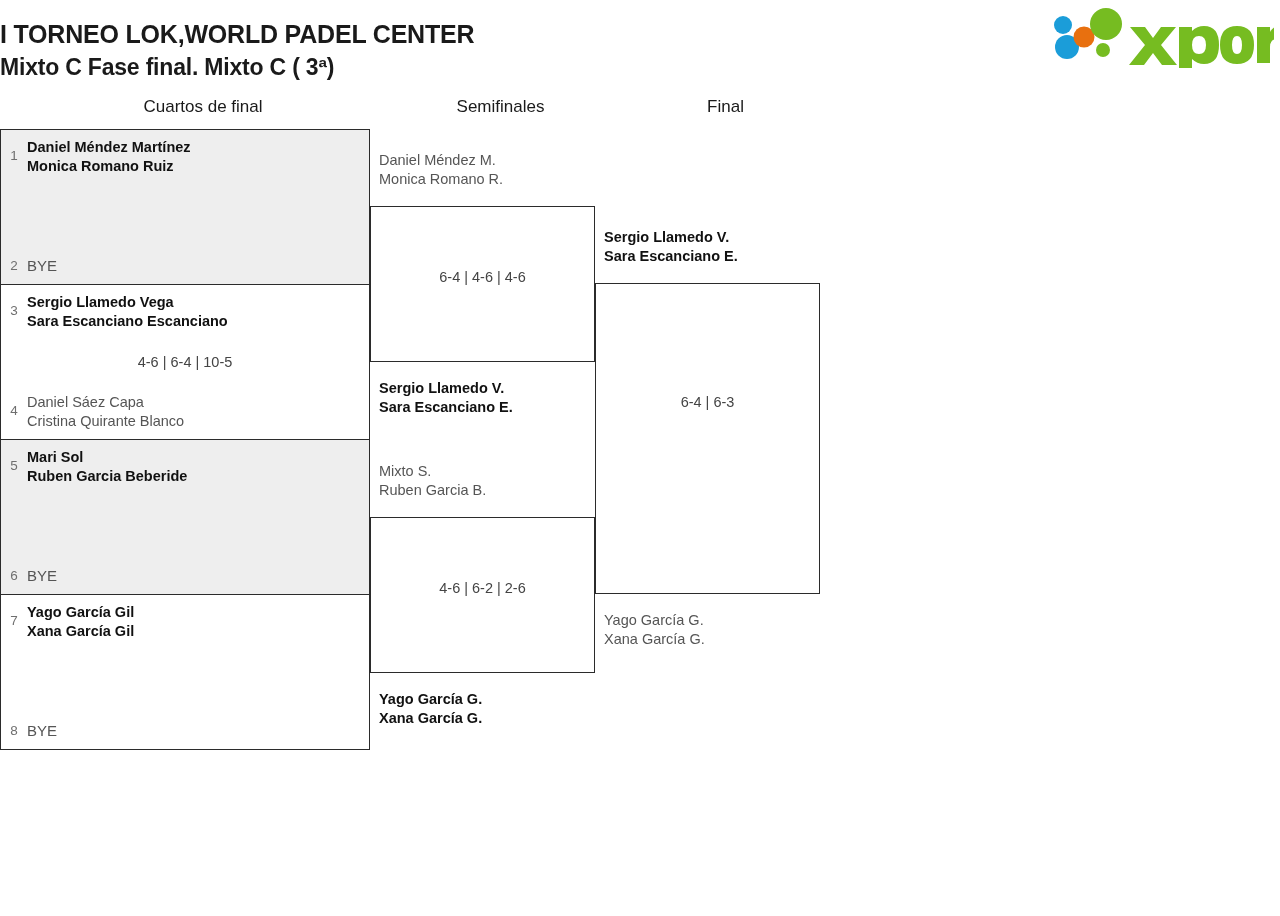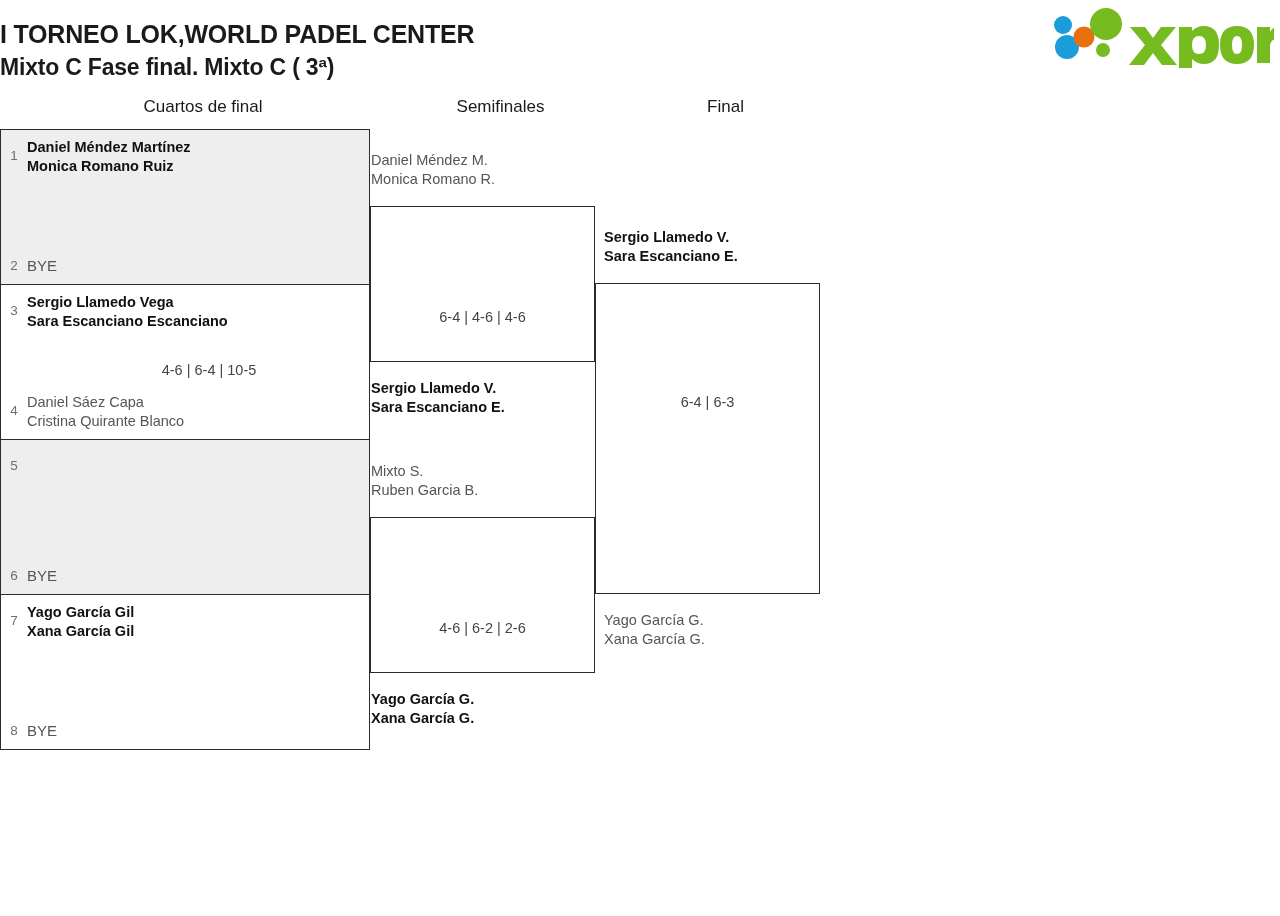--- a/index.html
+++ b/index.html
@@ -68,22 +68,22 @@
 
   .score {
     position: absolute; left: 0; width: 100%;
     text-align: center; font-size: 14.5px; color: #444444;
   }
 
   
   .r2 { left: 370px; width: 225px; height: 156px; }
   .r2 .team.top    { top: -56px; }
   .r2 .team.bottom { bottom: -55px; }
-  .r2 .team { }
-  .r2 .score { top: 62px; margin-top: 40px; }
+  .r2 .team { padding-left: 8px; }
+  .r2 .score { top: 62px; }
 
   
   .r3 { left: 595px; width: 225px; height: 311px; }
   .r3 .team.top    { top: -56px; }
   .r3 .team.bottom { bottom: -55px; }
   .r3 .team { padding-left: 8px; }
   .r3 .score { top: 110px; }
 </style>
 </head>
 <body>
@@ -134,32 +134,36 @@
         </div>
       </div>
       <div class="match r1" style="top: 155px;">
         <div class="team top winner">
           <div class="seed">3</div>
           <div class="players">
             <span>Sergio Llamedo Vega</span>
             <span>Sara Escanciano Escanciano</span>
           </div>
         </div>
-        <div class="score" style="top: 77px; margin-left: 24px;">4-6 | 6-4 | 10-5</div>
+        <div class="score" style="top: 69px;">4-6 | 6-4 | 10-5</div>
         <div class="team bottom loser">
           <div class="seed">4</div>
           <div class="players">
             <span>Daniel Sáez Capa</span>
             <span>Cristina Quirante Blanco</span>
           </div>
         </div>
       </div>
       <div class="match r1 shaded" style="top: 310px;">
         <div class="team top winner">
           <div class="seed">5</div>
+          <div class="players">
+            <span>Mari Sol</span>
+            <span>Ruben Garcia Beberide</span>
+          </div>
         </div>
         <div class="team bottom bye loser">
           <div class="seed">6</div>
           <div class="players">
             <span class="byetext">BYE</span>
           </div>
         </div>
       </div>
       <div class="match r1" style="top: 465px;">
         <div class="team top winner">

